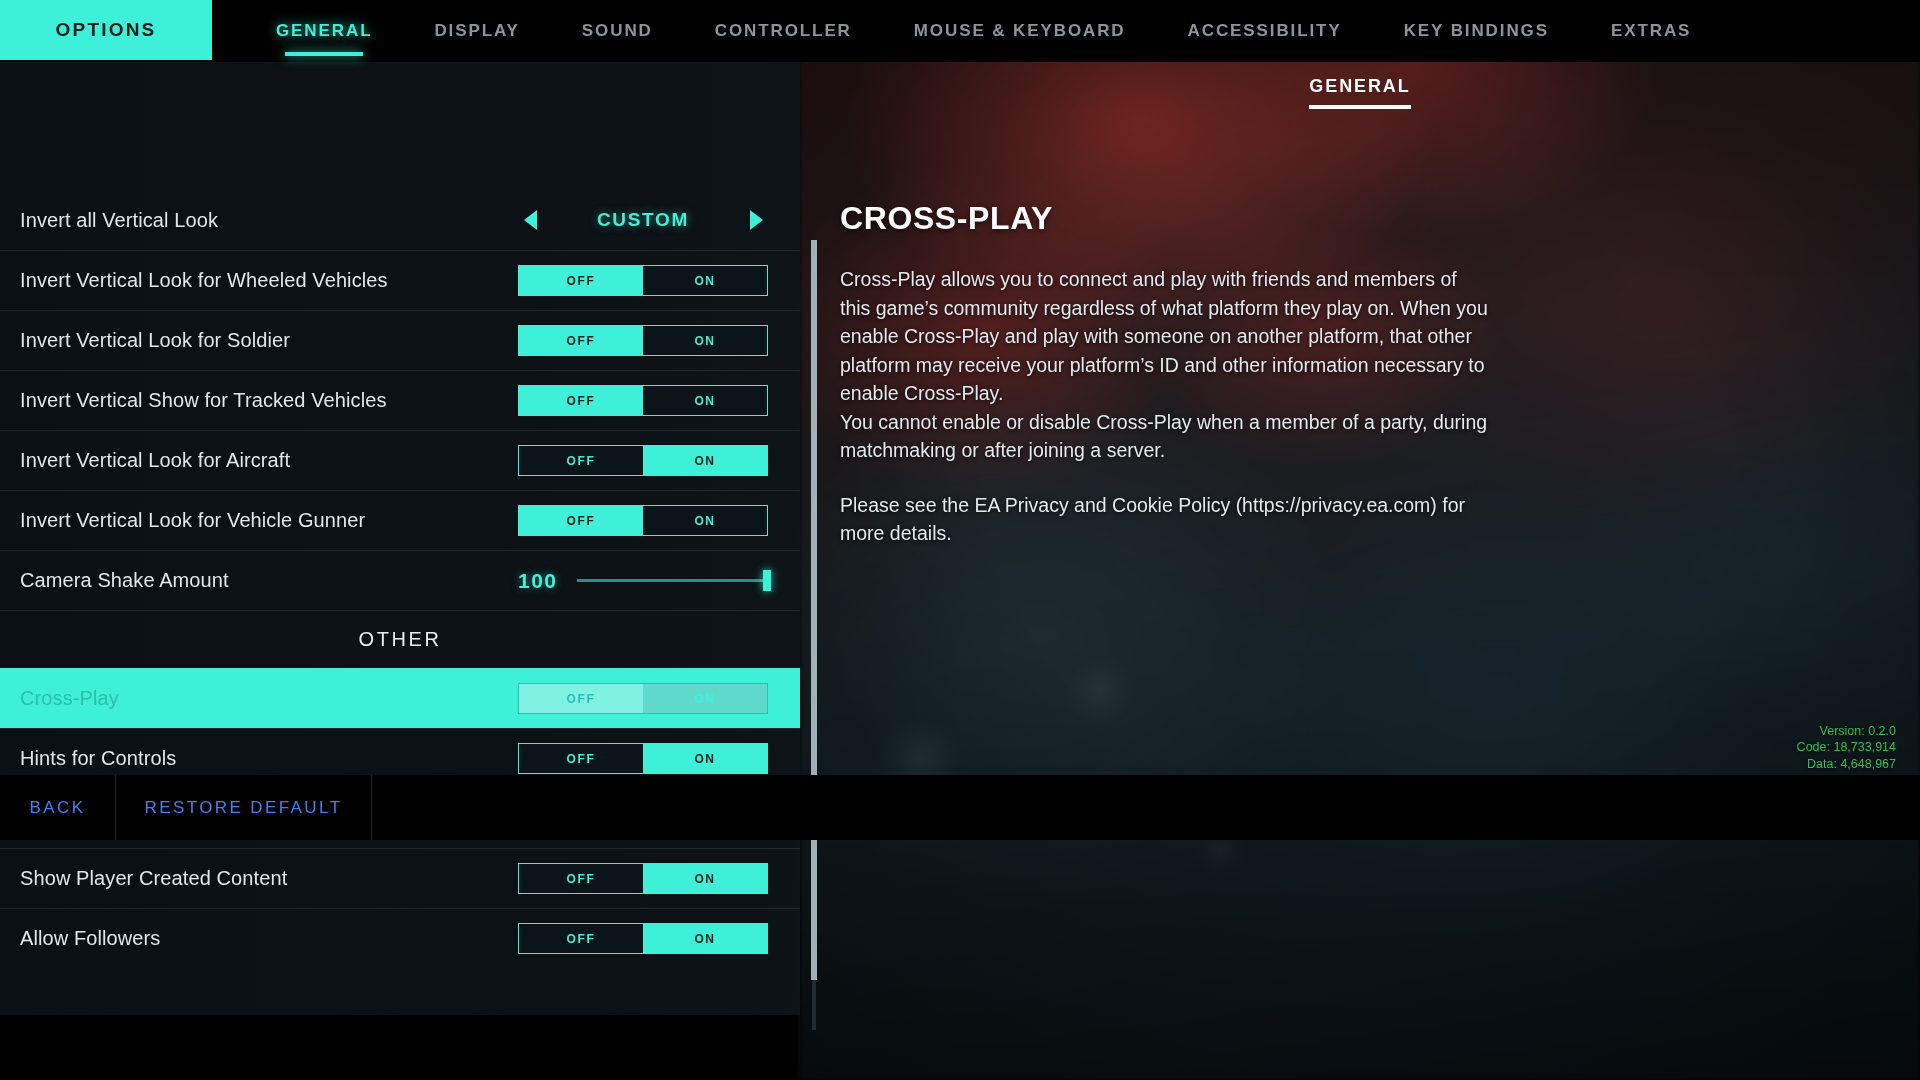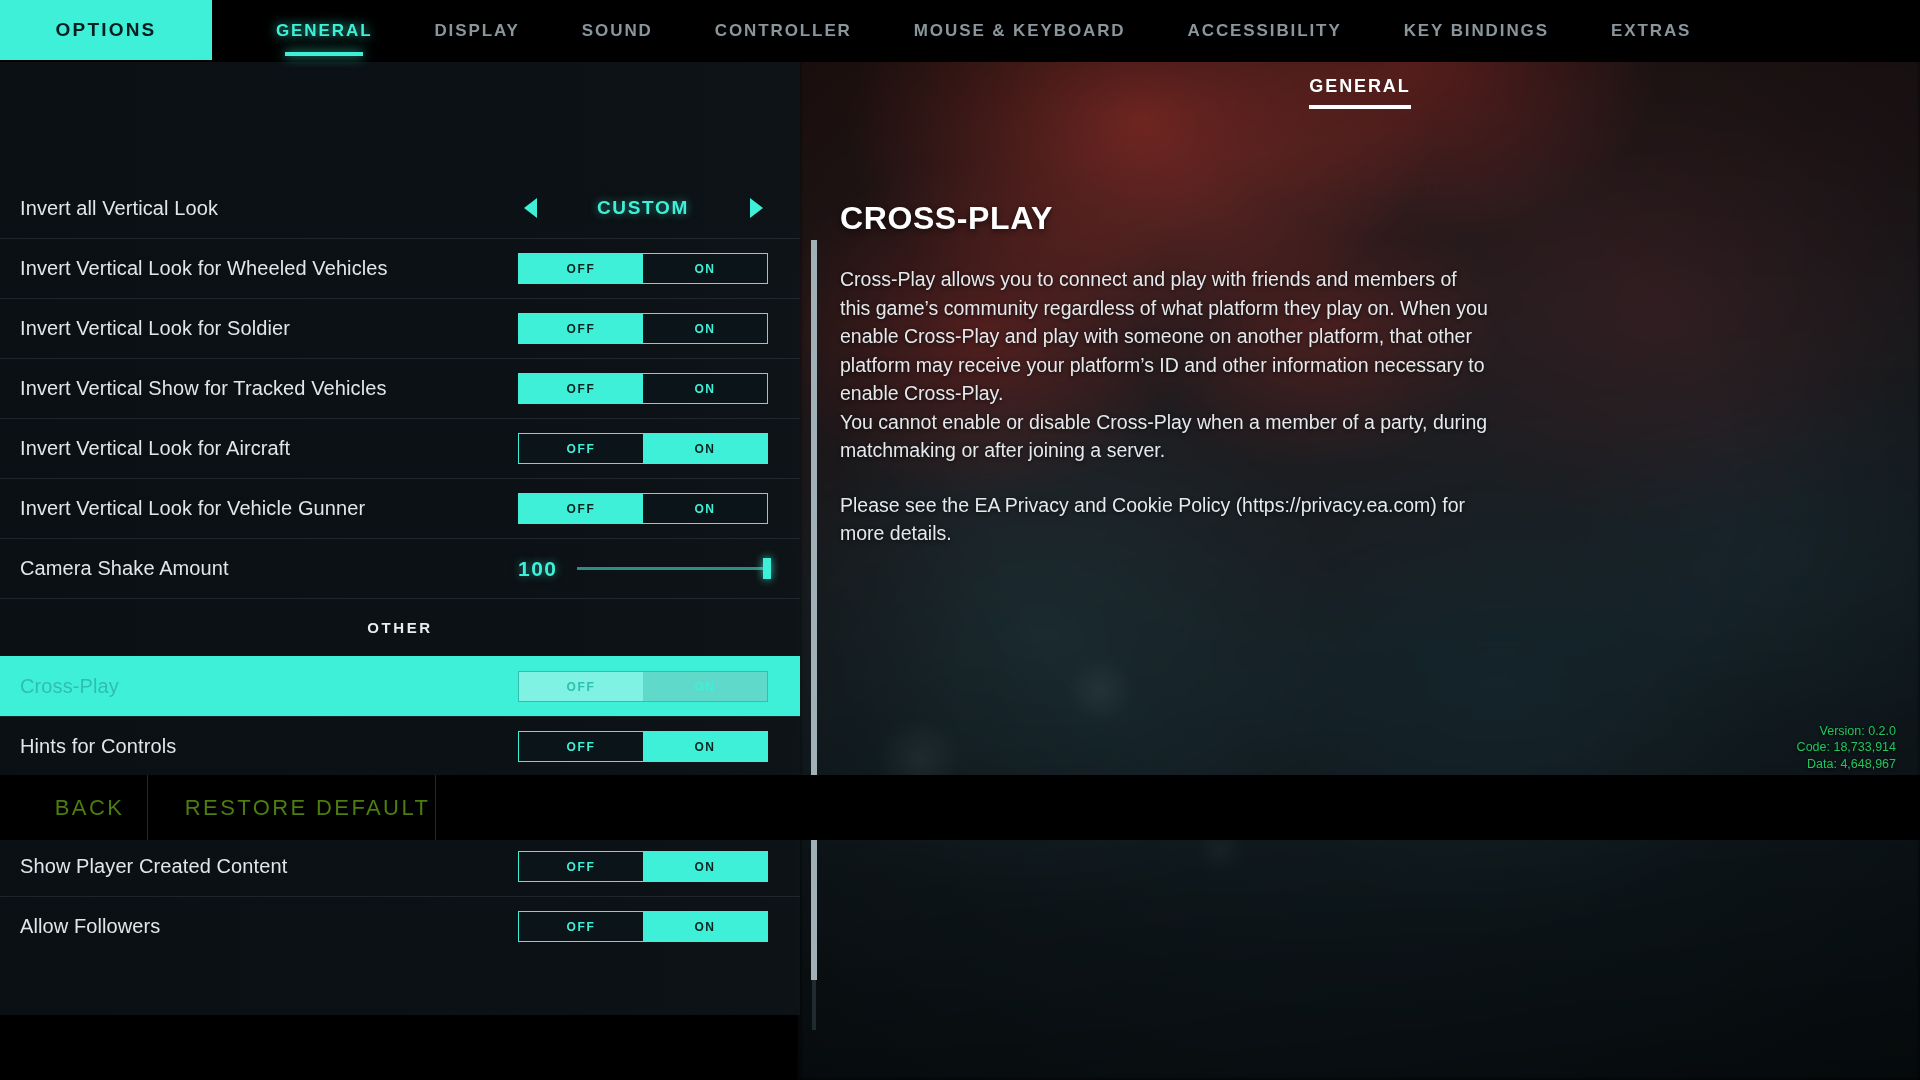--- a/index.html
+++ b/index.html
@@ -60,42 +60,42 @@
     content:""; position:absolute; left:50%; transform:translateX(-50%);
     bottom:6px; width:78px; height:4px; background:#3ff0d8;
     box-shadow:0 0 12px rgba(63,240,216,0.9);
   }
 
   
   .left-col{
     position:absolute; left:0; top:62px; width:800px; height:953px; overflow:hidden;
     background:linear-gradient(to right, rgba(10,16,20,0.97) 0%, rgba(12,18,22,0.95) 70%, rgba(14,20,24,0.92) 100%);
   }
-  .rows{ position:absolute; left:0; top:116px; width:800px; }
+  .rows{ position:absolute; left:0; top:128px; width:800px; }
 
   .row{
     position:relative; height:60px; display:flex; align-items:center;
     border-top:1px solid rgba(120,150,160,0.16);
     padding-left:20px; padding-right:20px;
   }
   .row:first-child{ border-top:none; }
   .row .label{
     color:#dfe7ea; font-size:20px; font-weight:400; letter-spacing:0.1px;
     flex:1; white-space:nowrap;
   }
   .row.selected{ background:#3ff0d8; border-top-color:rgba(63,240,216,0.0); }
   .row.selected .label{ color:#2fbfae; }
 
   
   .section-head{
     height:58px; display:flex; align-items:center; justify-content:center;
     border-top:1px solid rgba(120,150,160,0.16);
   }
   .section-head span{
-    color:#e6eef0; font-size:15px; font-weight:700; letter-spacing:2.6px;
+    color:#e6eef0; font-size:20px; font-weight:400; letter-spacing:2.6px;
   }
 
   
   .toggle{
     width:250px; height:31px; display:flex; border:1px solid #3ff0d8; flex:0 0 auto;
     margin-right:12px; overflow:hidden;
   }
   .toggle .seg{
     flex:1; display:flex; align-items:center; justify-content:center;
     font-size:12px; font-weight:700; letter-spacing:1.6px;
@@ -167,22 +167,22 @@
     text-shadow:0 1px 3px rgba(0,0,0,0.8);
   }
 
   
   .bottombar{
     position:absolute; left:0; bottom:0; width:1920px; height:65px; background:#000; z-index:9;
     display:flex; align-items:center;
   }
   .bbtn{
     height:65px; display:flex; align-items:center; justify-content:center;
-    color:#4d7c0f; font-size:22px; font-weight:400; letter-spacing:2.4px;
-    border-right:1px solid rgba(140,160,170,0.25); cursor:pointer;margin-left:32px;
+    color:#3b82f6; font-size:17px; font-weight:400; letter-spacing:2.4px;
+    border-right:1px solid rgba(140,160,170,0.25); cursor:pointer;
   }
   .bbtn.back{ width:116px; }
   .bbtn.restore{ width:256px; }
 </style>
 </head>
 <body>
 
 <div id="root">
 
   <div class="bg-art"></div>

